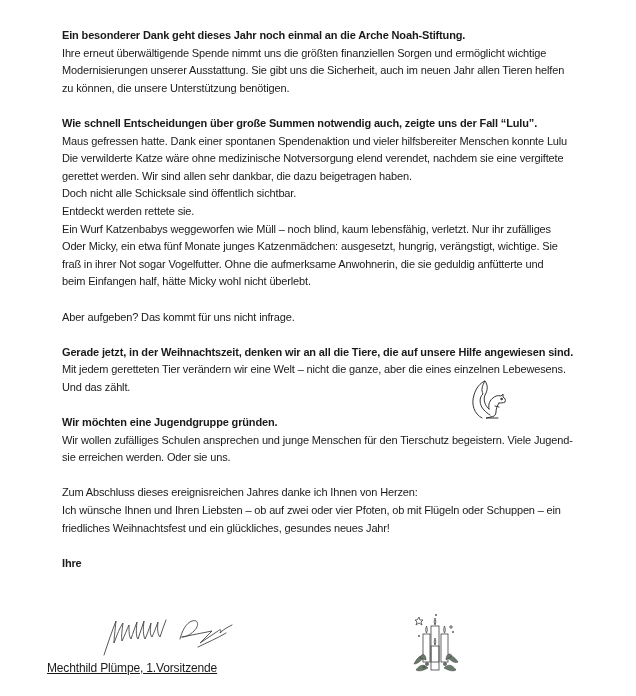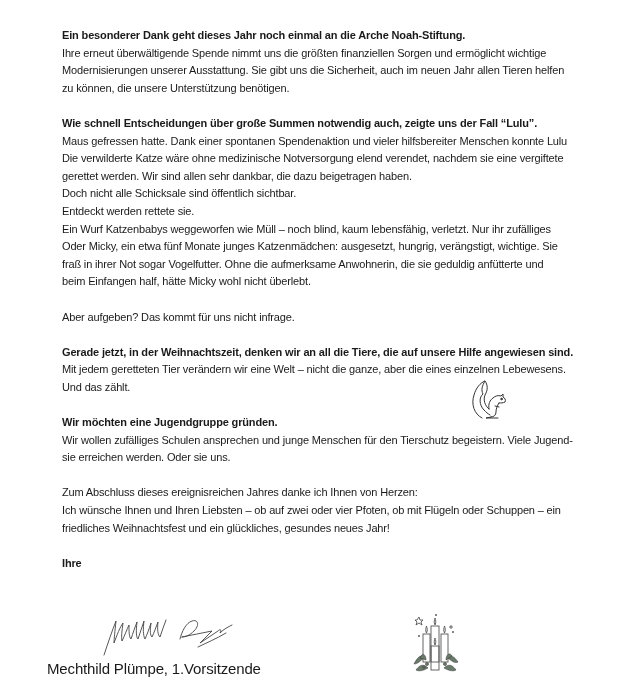--- a/index.html
+++ b/index.html
@@ -6,21 +6,21 @@
   body { width: 636px; height: 696px; position: relative; overflow: hidden;
          font-family: "Liberation Sans", sans-serif; color: #1a1a1a; }
   .doc { position: absolute; left: 47px; top: 27px; width: 580px;
          font-size: 11px; line-height: 17.6px; letter-spacing: -0.15px; margin-left: 15px; }
   .doc p { margin: 0; }
   .gap { height: 17.6px; }
   .b { font-weight: bold; }
   .squirrel { position: absolute; left: 468px; top: 378px; width: 42px; height: 44px; }
   .signature { position: absolute; left: 102px; top: 613px; width: 140px; height: 44px; }
   .candles { position: absolute; left: 412px; top: 612px; width: 48px; height: 68px; }
-  .signer { position: absolute; left: 47px; top: 660px; font-size: 15px; line-height: 17.6px; letter-spacing: -0.15px; }
+  .signer { position: absolute; left: 47px; top: 660px; font-size: 12px; line-height: 17.6px; letter-spacing: -0.15px; text-decoration: underline; }
 </style>
 </head>
 <body>
 
 <div class="doc">
   <p class="b">Ein besonderer Dank geht dieses Jahr noch einmal an die Arche Noah-Stiftung.</p>
   <p>Ihre erneut überwältigende Spende nimmt uns die größten finanziellen Sorgen und ermöglicht wichtige</p>
   <p>Modernisierungen unserer Ausstattung. Sie gibt uns die Sicherheit, auch im neuen Jahr allen Tieren helfen</p>
   <p>zu können, die unsere Unterstützung benötigen.</p>
   <div class="gap"></div>

